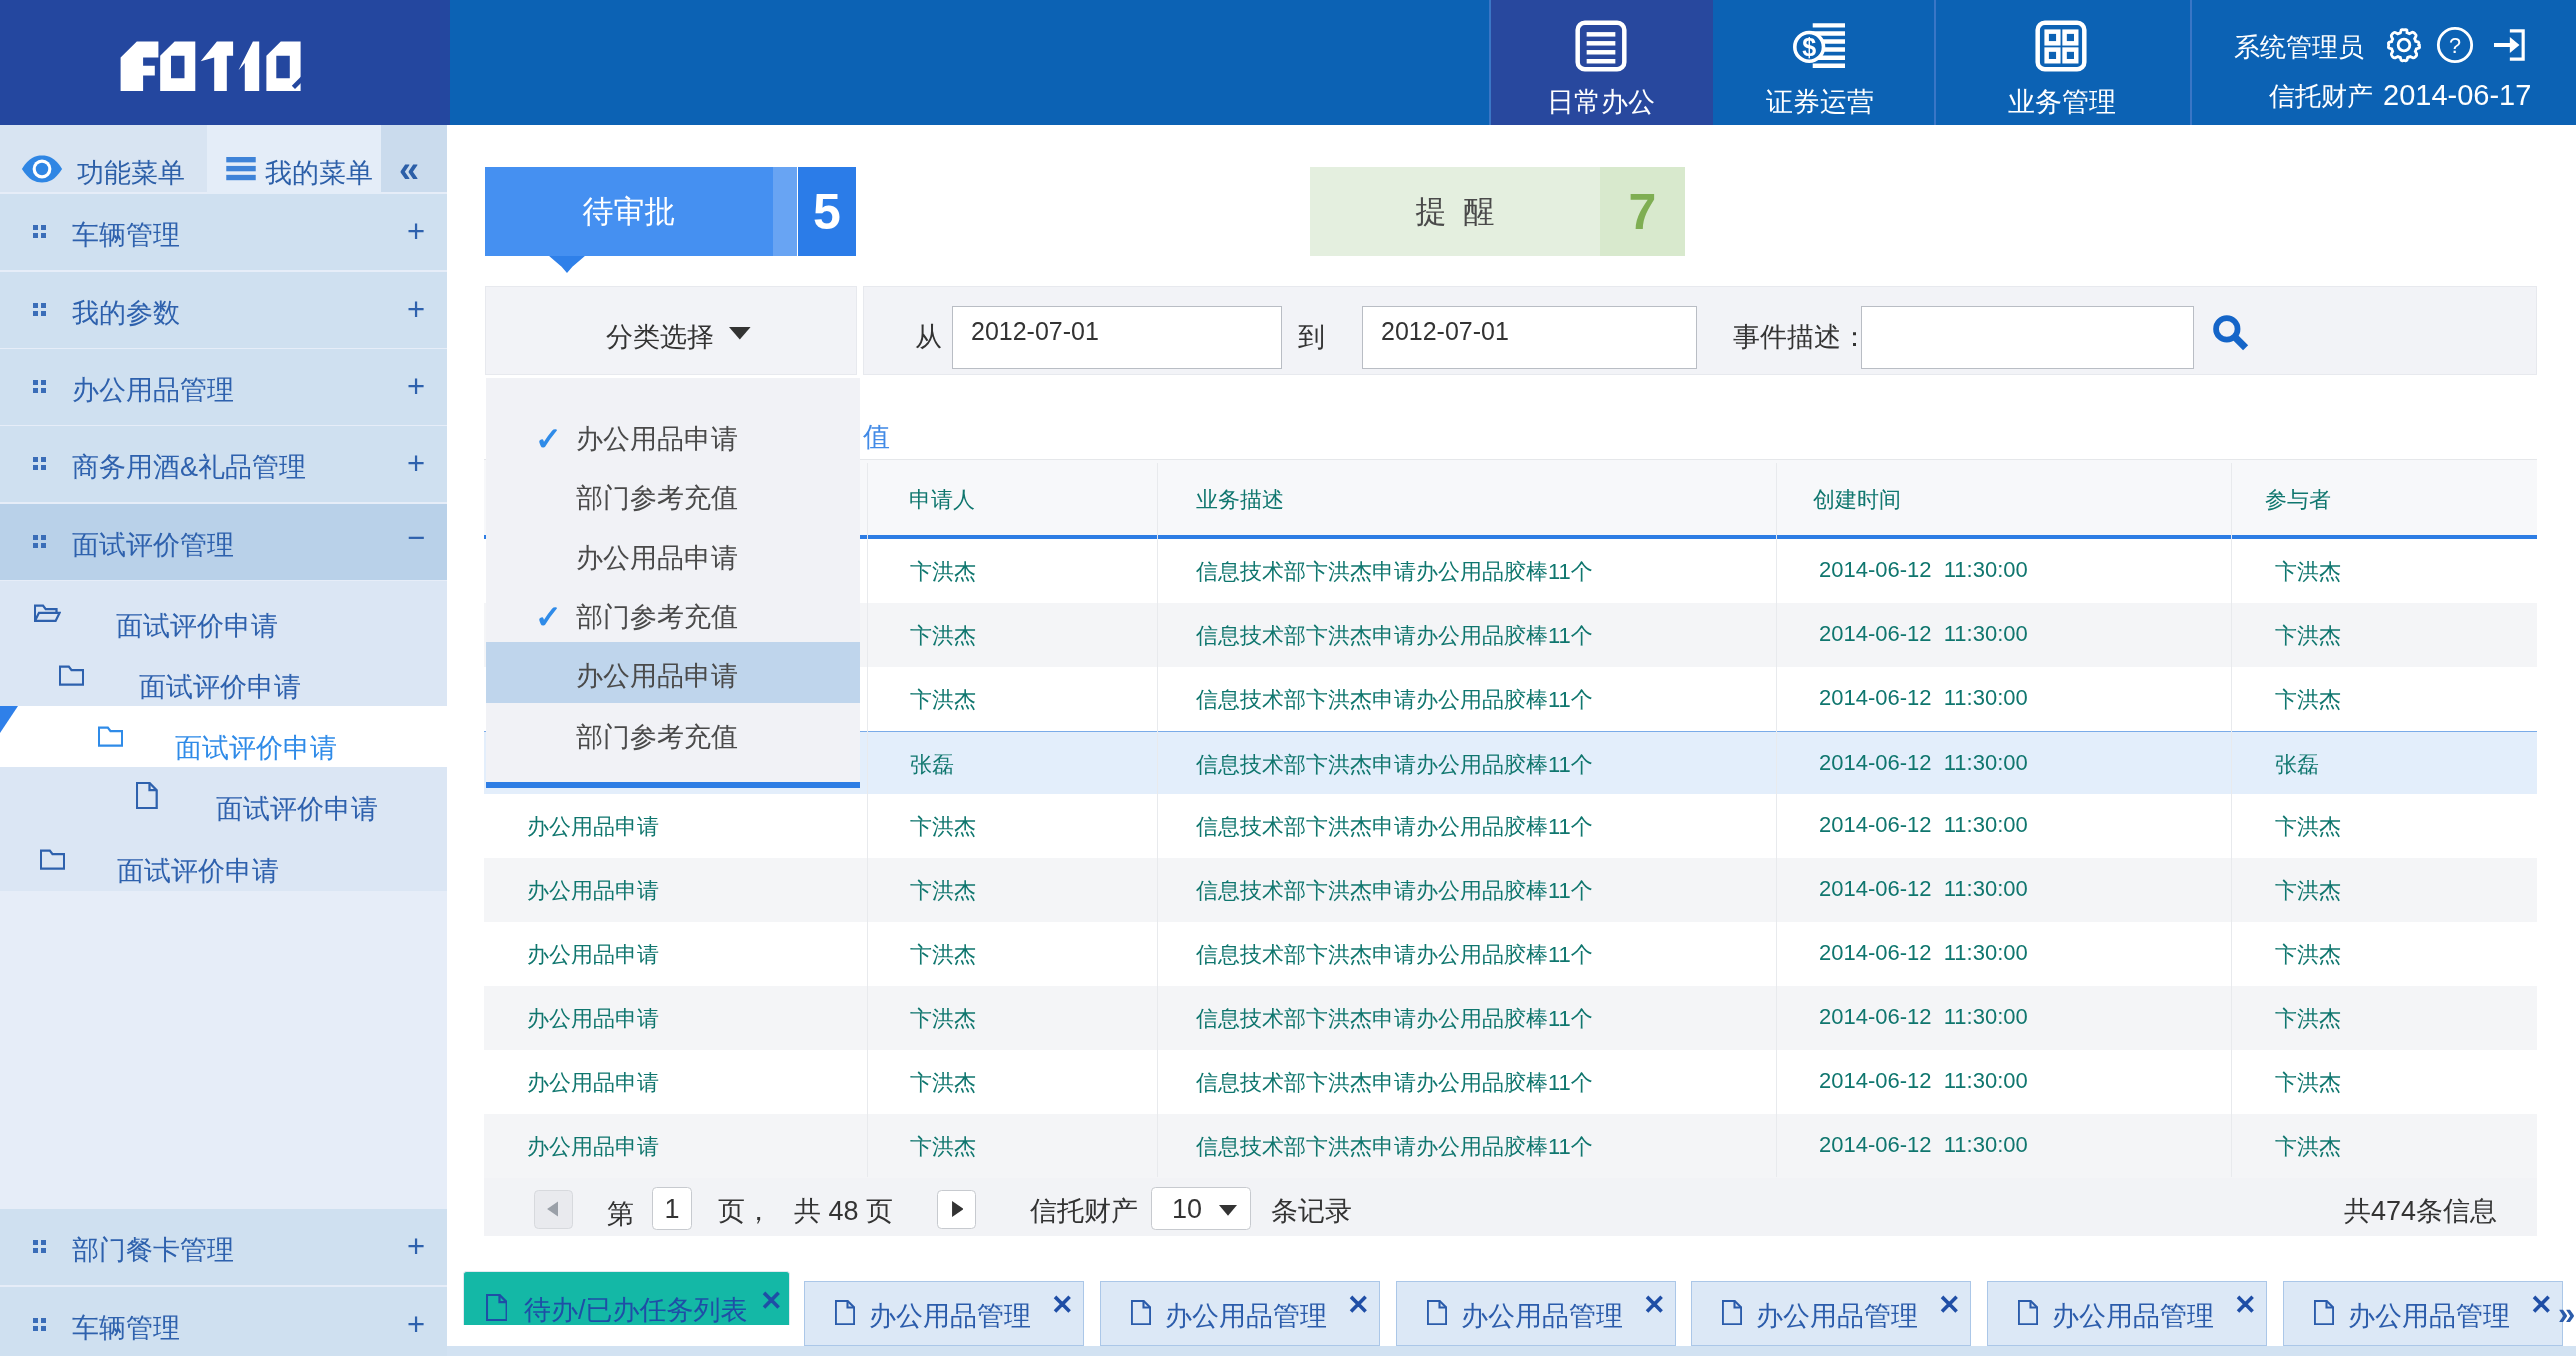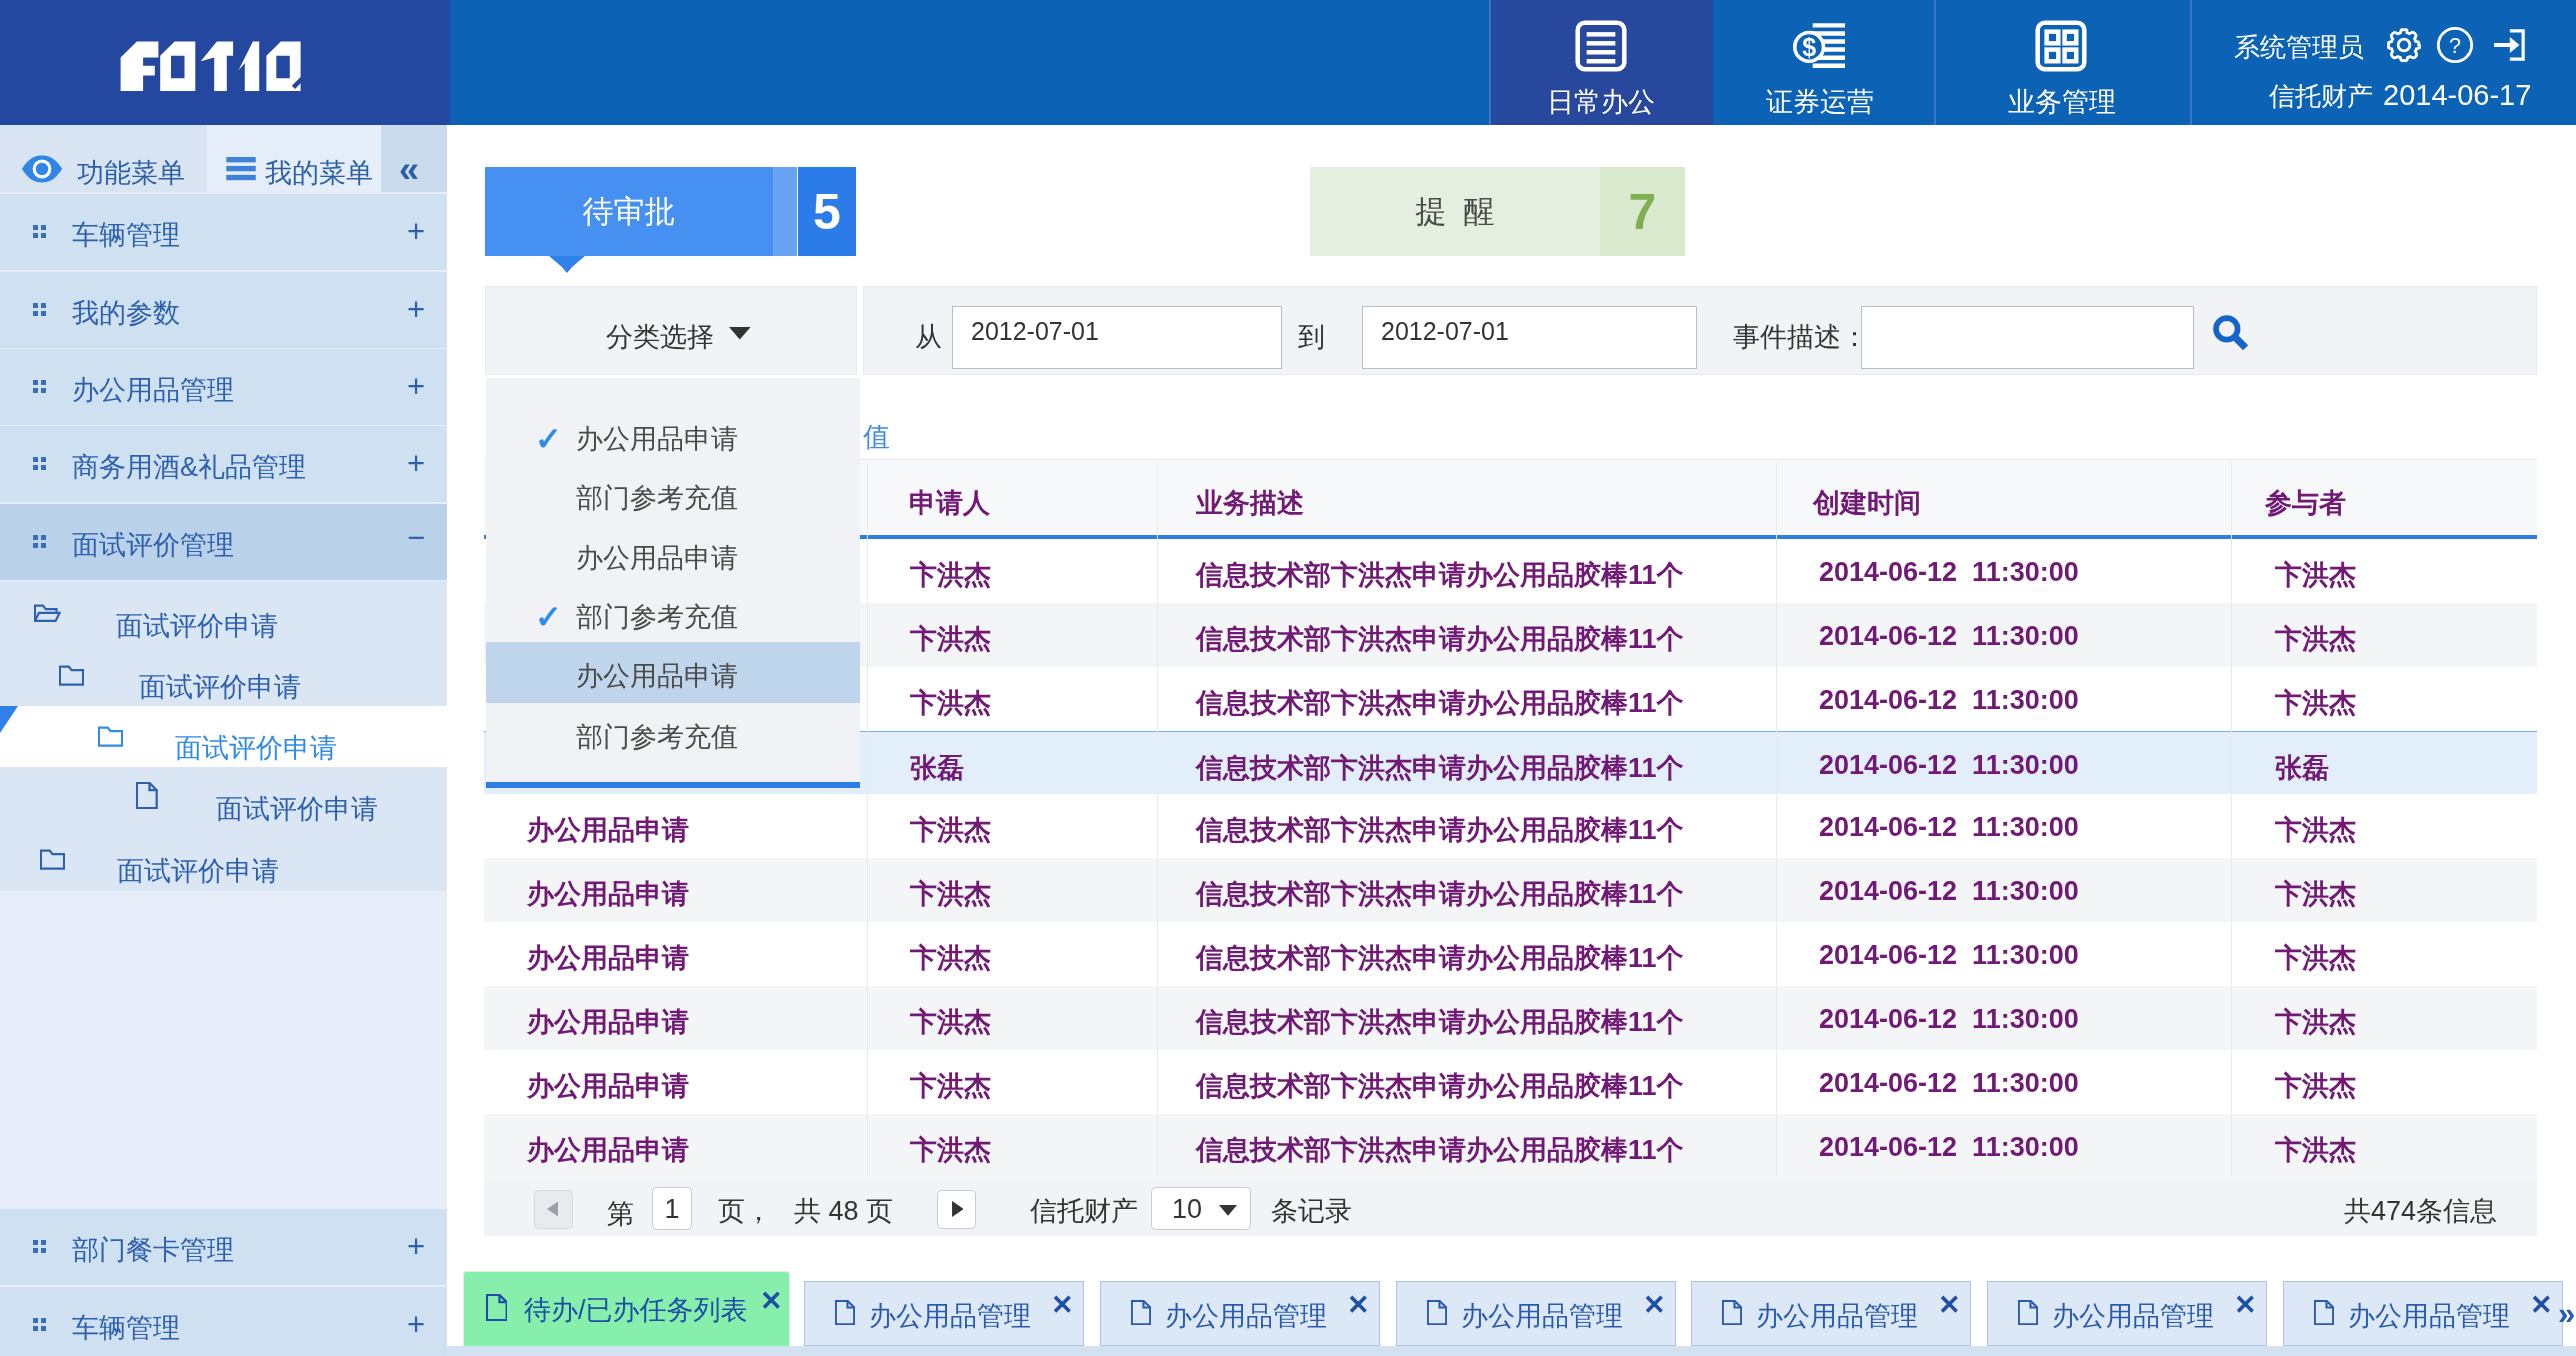--- a/index.html
+++ b/index.html
@@ -31,21 +31,21 @@
 .stat-label{position:absolute;top:0;left:0;height:89px;font-size:31px;display:flex;align-items:center;justify-content:center;}
 .stat-num{position:absolute;top:0;right:0;width:83px;height:89px;font-size:50px;font-weight:bold;display:flex;align-items:center;justify-content:center;}
 .fbar{position:absolute;top:161px;height:89px;background:#f2f3f7;border:0.9px solid #e7e9ee;}
 .finput{position:absolute;top:19px;height:63px;background:#fff;border:0.9px solid #b9bdc4;font-size:25px;color:#333;}
 
 #dropdown{position:absolute;left:39px;top:253px;width:374px;height:410px;background:#f1f2f6;border-bottom:6.3px solid #2d7de4;}
 .dd-item{position:absolute;left:0;width:374px;height:59px;font-size:27px;color:#4a4a4a;}
 .dd-txt{position:absolute;left:90px;top:14.4px;}
 .dd-chk{position:absolute;left:49px;top:12.6px;color:#2f8be8;font-size:32px;font-weight:bold;}
 
-.tcell{position:absolute;font-size:27px;color:#701a75;font-weight:bold;}
+.tcell{position:absolute;font-size:22px;color:#0f766e;}
 .vline{position:absolute;width:0.9px;background:#e8eaed;}
 
 #pgbar{position:absolute;left:37px;top:1053px;width:2053px;height:58px;background:#f2f3f6;}
 .pg-txt{position:absolute;top:15.3px;font-size:27px;color:#333;}
 
 .btab{position:absolute;background:#dce8f6;border:0.9px solid #abc7e8;height:65px;top:1281px;}
 .btab-txt{position:absolute;left:64px;top:16px;font-size:27px;color:#2b5cab;}
 .btab-x{position:absolute;font-size:27px;font-weight:bold;color:#1f4ea6;}
 </style>
 </head>
@@ -412,21 +412,21 @@
     <div class="dd-item" style="top:264px;background:#bfd5ec;height:61px">
         <span class="dd-txt" style="top:16px">办公用品申请</span>
       </div>
     <div class="dd-item" style="top:327px">
         <span class="dd-txt">部门参考充值</span>
       </div>
   </div>
 </div>
 
 <div class="abs" style="left:447px;top:1346px;width:2129px;height:10.8px;background:#d2e2f2"></div>
-<div class="abs" style="left:463px;top:1271px;width:327px;height:75px;background:#86efac;border:0.9px solid #e2e8f0;border-bottom:none;border-radius:3.6px 3.6px 0 0">
+<div class="abs" style="left:463px;top:1271px;width:327px;height:54px;background:#14b8a6;border:0.9px solid #e2e8f0;border-bottom:none;border-radius:3.6px 3.6px 0 0">
   <svg class="abs" style="left:21.6px;top:21.6px" width="21.6" height="27" viewBox="0 0 24 30">
       <path fill="none" stroke="#1f4ea6" stroke-width="2.5" d="M1 1 h14 l8 8 v20 h-22 z"></path>
       <path fill="none" stroke="#1f4ea6" stroke-width="2.5" d="M15 1 v8 h8"></path>
     </svg>
   <div class="abs" style="left:60px;top:20px;font-size:27px;color:#1f4ea6">待办/已办任务列表</div>
   <div class="btab-x" style="left:296px;top:12.6px">✕</div>
 </div>
 <div id="btabs">
     <div class="btab" style="left:804px;width:280px;">
       <svg class="abs" style="left:30px;top:18px" width="20" height="25" viewBox="0 0 24 30">

